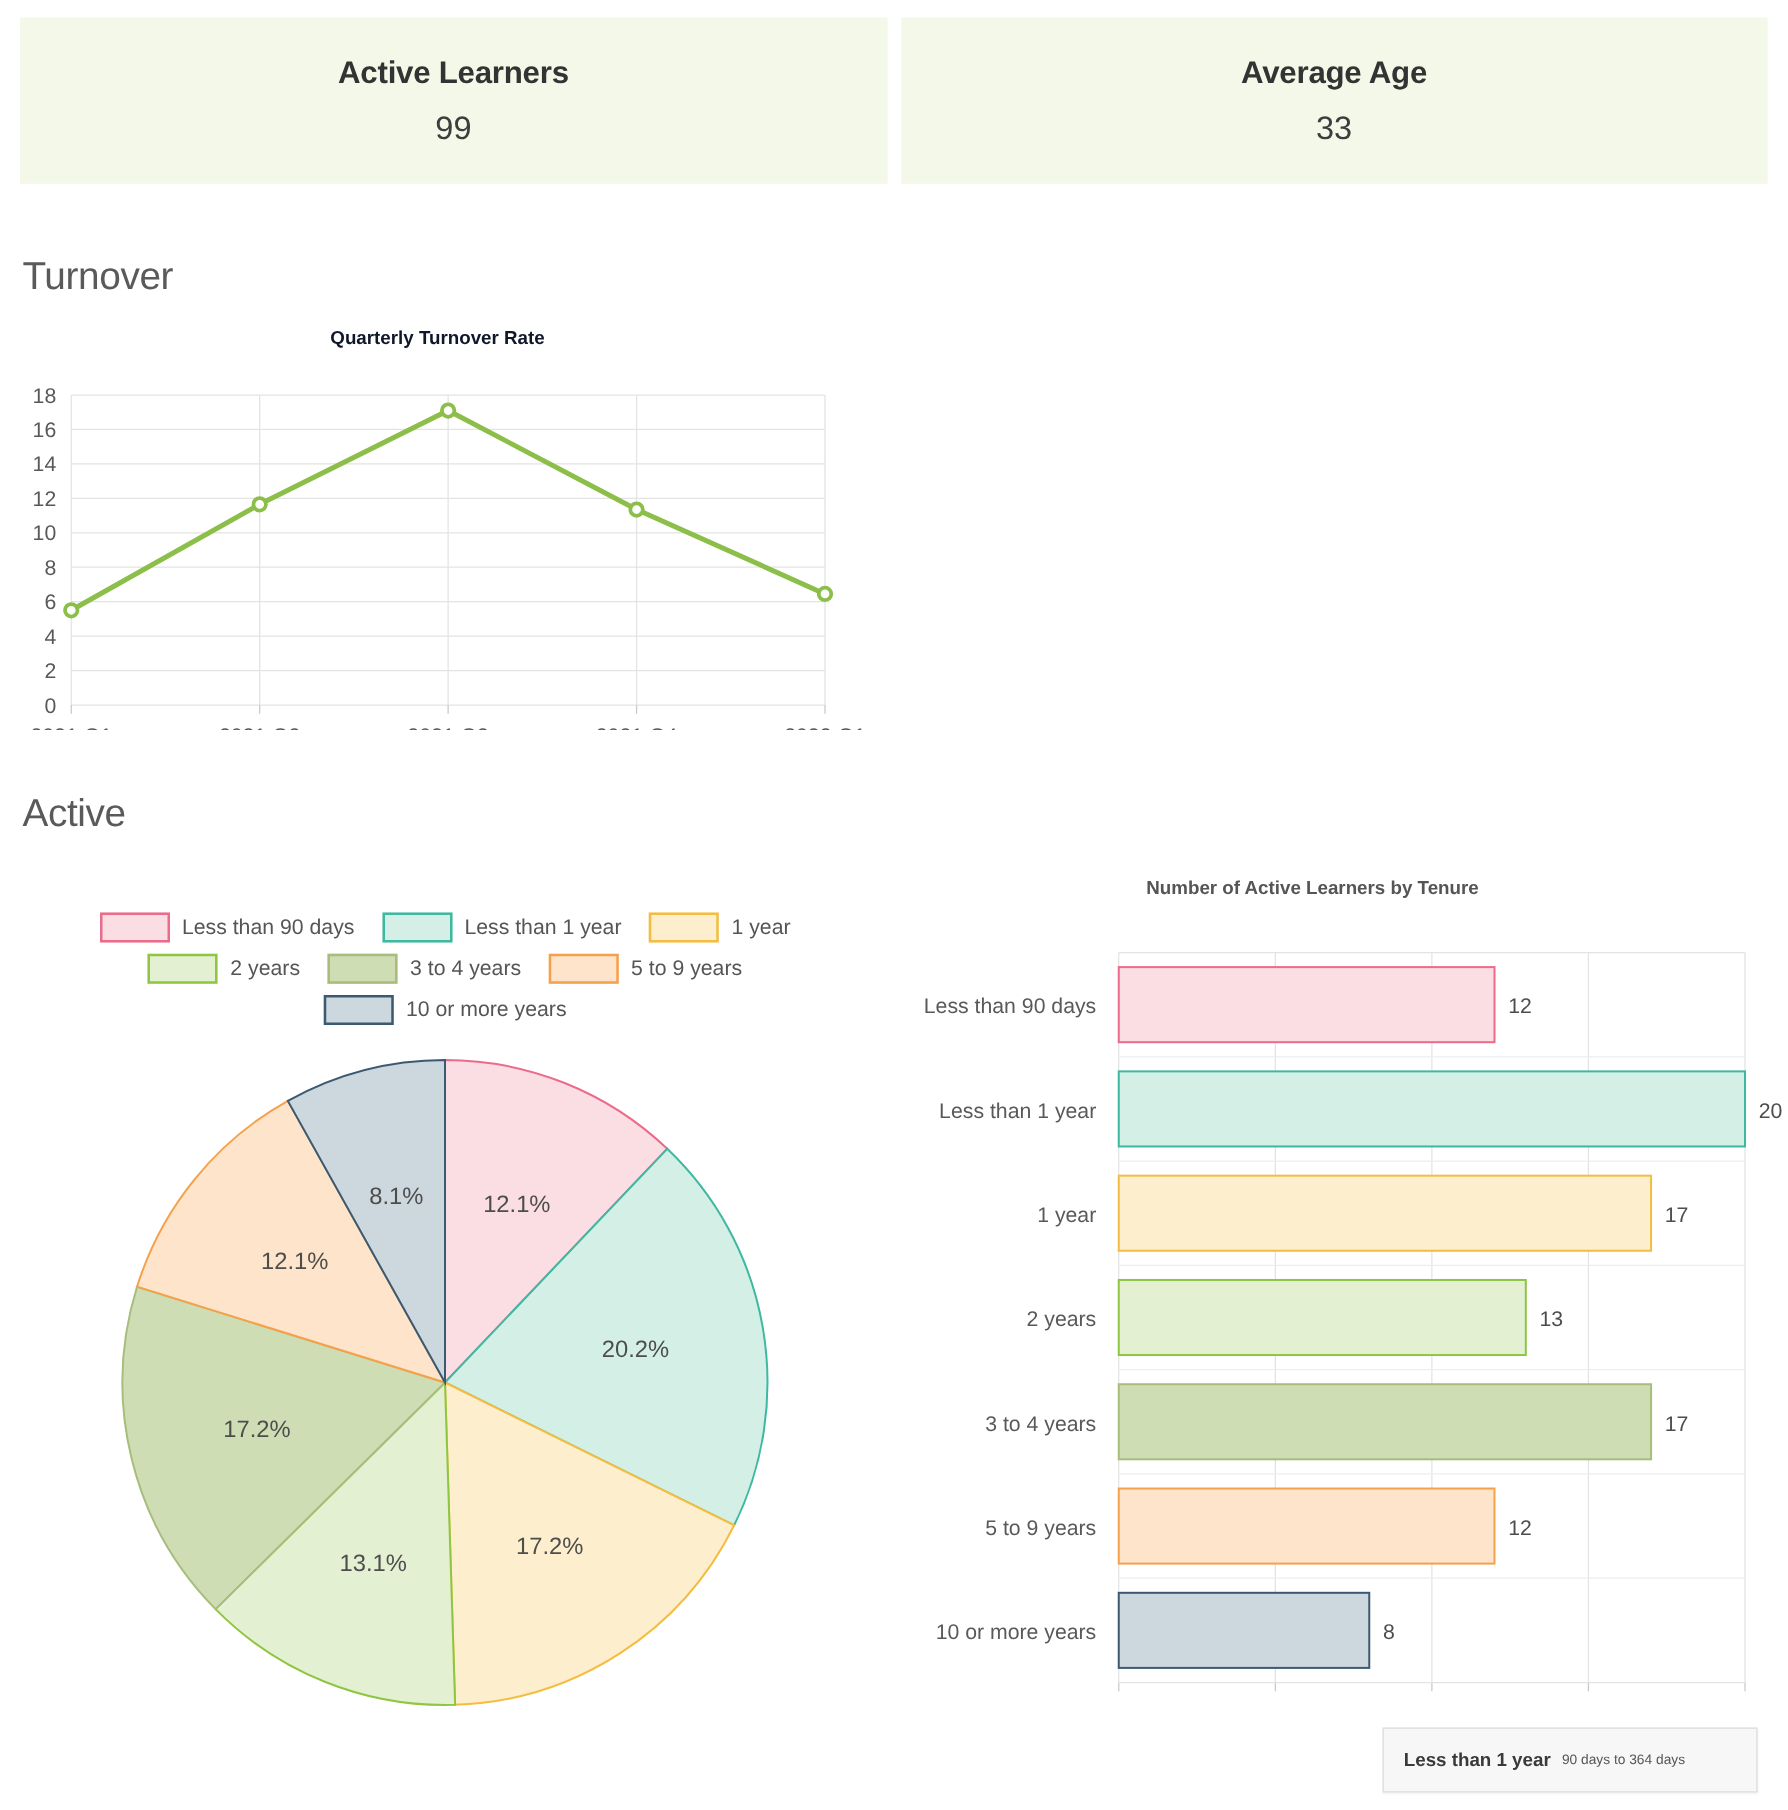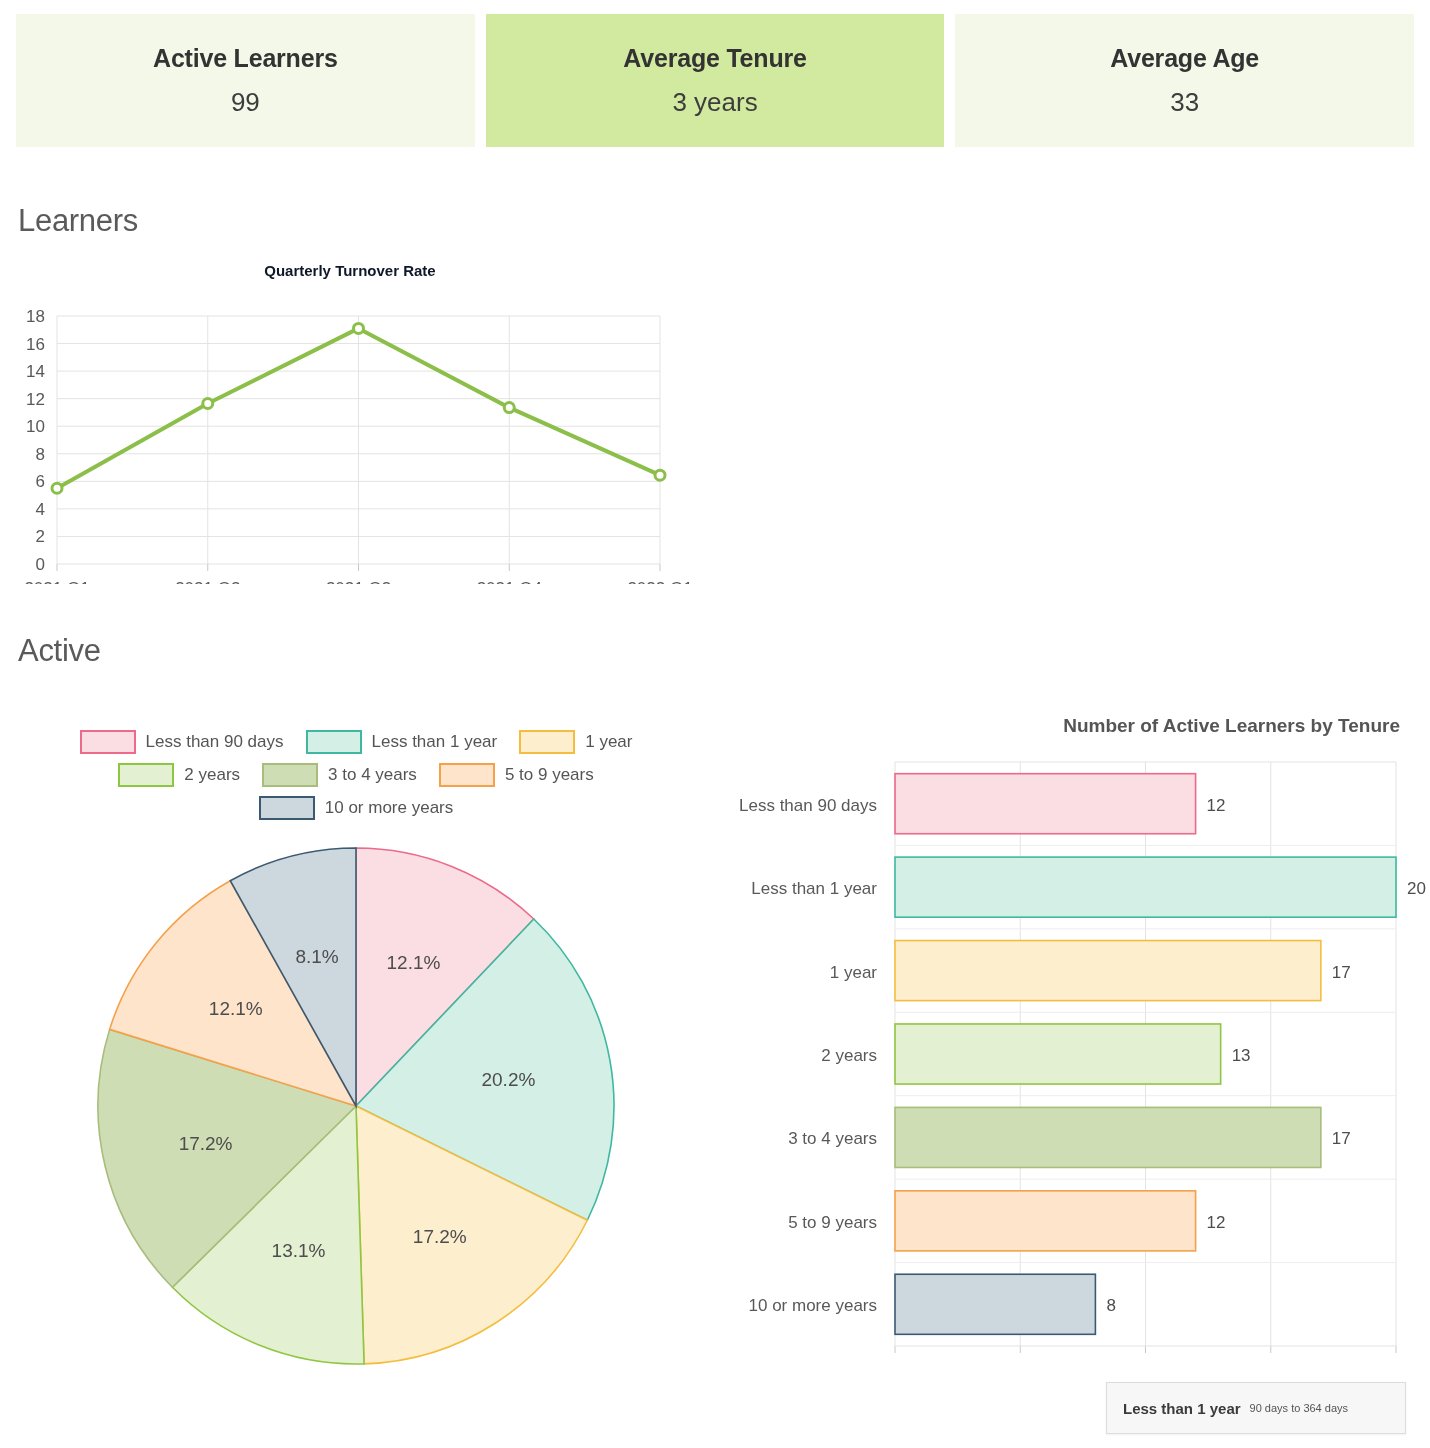--- a/index.html
+++ b/index.html
@@ -51,22 +51,22 @@
                font-size: 15px; font-weight: bold; color: #555555; }
   .pie-legend { position: absolute; top: 32px; left: 0; width: 712px; }
   .legend-row { display: flex; justify-content: center; align-items: center; gap: 22px; margin-bottom: 9px; }
   .legend-item { display: flex; align-items: center; gap: 10px; }
   .legend-swatch { width: 56px; height: 24px; border-width: 2px; border-style: solid; }
   .legend-label { font-size: 17px; color: #555555; }
   .pie-svg { position: absolute; left: 86px; top: 146px; }
 
   
   .barchart { position: absolute; left: 700px; top: 698px; width: 730px; height: 660px; }
-  .bar-title { position: absolute; top: 17px; left: 0; width: 700px; text-align: right;
-               font-size: 19px; font-weight: bold; color: #555555; }
+  .bar-title { position: absolute; top: 4px; left: 0; width: 700px; text-align: center;
+               font-size: 15px; font-weight: bold; color: #555555; }
   .bar-svg { position: absolute; left: 0; top: 28px; }
 
   
   .tooltip {
     position: absolute; left: 1106px; top: 1382px;
     width: 300px; height: 52px;
     background: #f7f7f7; border: 1px solid #dcdcdc;
     display: flex; align-items: center; padding-left: 16px; gap: 9px;
     box-shadow: 0 1px 2px rgba(0,0,0,0.06);
   }
@@ -78,31 +78,27 @@
 </head>
 <body>
 
 <div class="page">
 
   <div class="kpi-row" id="kpi-row">
       <div class="kpi-card" style="background: rgb(244, 248, 232);">
         <div class="kpi-title">Active Learners</div>
         <div class="kpi-value">99</div>
       </div>
-      <div class="kpi-card" style="background: rgb(210, 233, 160);">
-        <div class="kpi-title">Average Tenure</div>
-        <div class="kpi-value">3 years</div>
-      </div>
       <div class="kpi-card" style="background: rgb(244, 248, 232);">
         <div class="kpi-title">Average Age</div>
         <div class="kpi-value">33</div>
       </div>
     </div>
 
-  <div class="section-head" id="head-turnover">Learners</div>
+  <div class="section-head" id="head-turnover">Turnover</div>
 
   <div class="linechart">
     <div class="chart-title">Quarterly Turnover Rate</div>
     <svg class="lc-svg" id="lc-svg" width="700" height="310">
         <line x1="57" y1="290" x2="660" y2="290" stroke="#e3e3e3" stroke-width="1"></line>
         <text x="45" y="296" text-anchor="end" font-size="17" fill="#595959">0</text>
         <line x1="57" y1="262.44444444444446" x2="660" y2="262.44444444444446" stroke="#e3e3e3" stroke-width="1"></line>
         <text x="45" y="268.44444444444446" text-anchor="end" font-size="17" fill="#595959">2</text>
         <line x1="57" y1="234.88888888888889" x2="660" y2="234.88888888888889" stroke="#e3e3e3" stroke-width="1"></line>
         <text x="45" y="240.88888888888889" text-anchor="end" font-size="17" fill="#595959">4</text>

